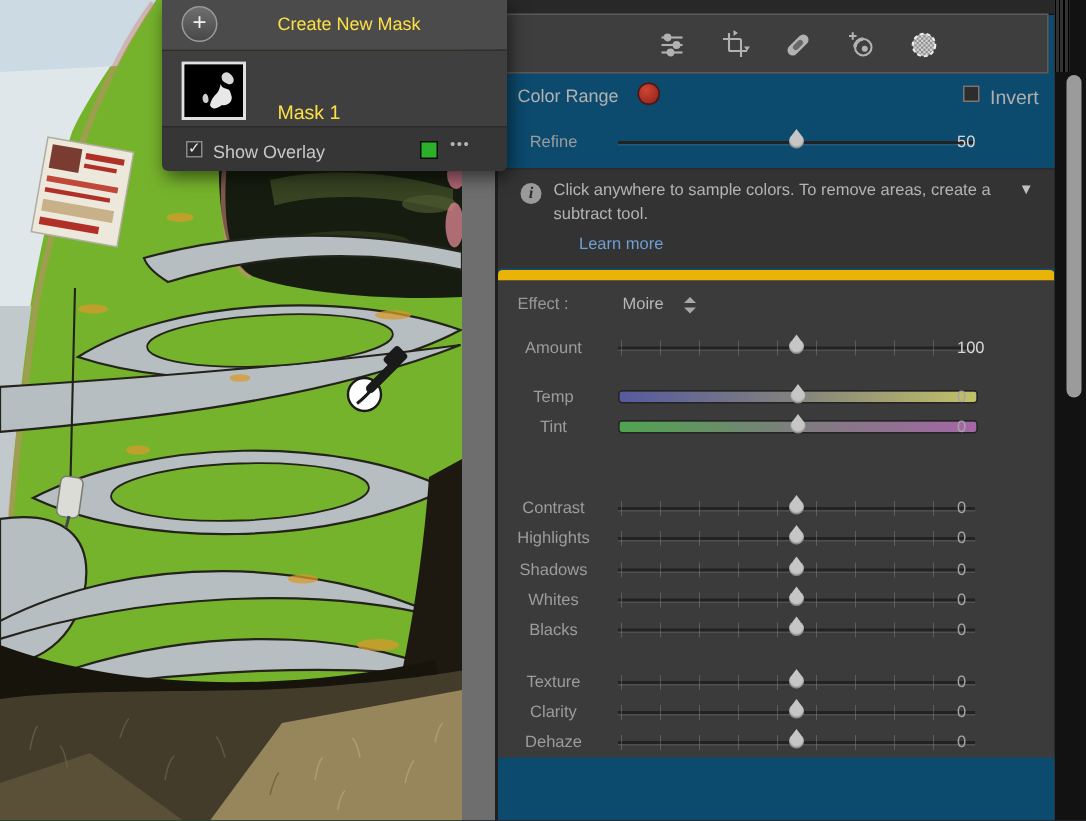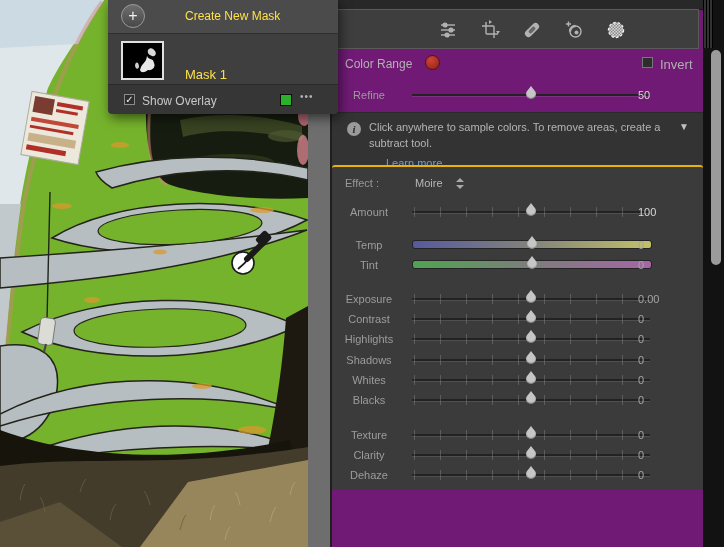--- a/index.html
+++ b/index.html
@@ -2,21 +2,21 @@
 <html><head>
 <meta charset="utf-8">
 <style>
   html,body{margin:0;padding:0;background:#000;}
   #app{position:relative;width:724px;height:547px;overflow:hidden;
        font-family:"Liberation Sans","DejaVu Sans",sans-serif;background:#6e6e6e;}
   
   .photo{position:absolute;left:0;top:0;width:308px;height:547px;background:#76b32c;}
   .gutter{position:absolute;left:308px;top:0;width:22px;height:547px;background:#6e6e6e;}
   
-  .panel{position:absolute;left:330px;top:0;width:373px;height:547px;background:#701a75;
+  .panel{position:absolute;left:330px;top:0;width:373px;height:547px;background:#0c4a6e;
          border-left:2px solid #1f1f1f;box-sizing:border-box;}
   .panel-topstrip{position:absolute;left:0;top:0;width:100%;height:9px;background:#282828;border-bottom:1px solid #151515;}
   .toolbar{position:absolute;left:5px;top:9px;width:362px;height:40px;background:#3e3e3e;
            border:1px solid #5a5a5a;box-sizing:border-box;}
   .toolbtn{position:absolute;top:9px;width:34px;height:22px;display:flex;align-items:center;justify-content:center;background:none;border:none;padding:0;cursor:pointer;}
   .toolbtn svg{display:block;}
   
   .sec-colorrange{position:absolute;left:0;top:51px;width:100%;height:61px;}
   .cr-title{position:absolute;left:13px;top:6px;font-size:12px;color:#b2b2b2;}
   .cr-dot{position:absolute;left:93px;top:4px;width:15px;height:15px;border-radius:50%;
@@ -25,22 +25,22 @@
             font-size:10px;line-height:9px;text-align:center;color:#eee;}
   .cr-invert-box{left:310px;top:6px;border-color:#777;}
   .cr-invert-label{position:absolute;left:328px;top:6px;font-size:13px;color:#b0b0b0;}
   .sec-info{position:absolute;left:0;top:112px;width:100%;height:67px;background:#333333;border-top:1px solid #2a2a2a;box-sizing:border-box;}
   .info-icon{position:absolute;left:15px;top:9px;width:14px;height:14px;border-radius:50%;background:#9a9a9a;
              color:#2d2d2d;font-family:"Liberation Serif",serif;font-style:italic;font-weight:bold;
              font-size:11px;line-height:14px;text-align:center;}
   .info-text{position:absolute;left:37px;top:7px;width:296px;font-size:11px;line-height:1.45;color:#b4b4b4;}
   .info-collapse{position:absolute;right:14px;top:8px;font-size:10px;color:#c0c0c0;background:none;border:none;padding:0;cursor:pointer;}
   .info-link{position:absolute;left:37px;top:44px;font-size:11px;color:#6f9fd3;cursor:pointer;margin-left:17px;}
-  .sec-effect{position:absolute;left:0;top:165px;width:100%;height:325px;background:#3b3b3b;
-              border-top:2px solid #eab308;box-sizing:border-box;border-radius:3px 3px 0 0;}
+  .sec-effect{position:absolute;left:0;top:180px;width:100%;height:325px;background:#3b3b3b;
+              border-top:7px solid #eab308;box-sizing:border-box;border-radius:3px 3px 0 0;}
   .effect-label{position:absolute;left:13px;top:10px;font-size:11px;color:#989898;}
   .effect-value{position:absolute;left:83px;top:10px;font-size:11px;color:#b8b8b8;cursor:pointer;}
   .spin{position:absolute;left:124px;top:11px;width:8px;height:11px;cursor:pointer;}
   .spin::before,.spin::after{content:"";position:absolute;left:0;border-left:4px solid transparent;border-right:4px solid transparent;}
   .spin::before{top:0;border-bottom:4px solid #a8a8a8;}
   .spin::after{bottom:0;border-top:4px solid #a8a8a8;}
   .sec-hue{position:absolute;left:0;top:505px;width:100%;height:42px;border-top:1px solid #2c2c2c;box-sizing:border-box;}
   
   .srow{position:absolute;left:0;width:100%;height:14px;}
   .slbl{position:absolute;left:0;top:0;width:74px;text-align:center;font-size:11px;line-height:14px;color:#9c9c9c;}
@@ -269,27 +269,20 @@
         <span class="sval">0</span>
       </div>
       <div class="srow" style="top:91px">
         <span class="slbl">Tint</span>
         <div class="strack gtrack" style="background: linear-gradient(90deg, rgb(79, 164, 79), rgb(125, 125, 125), rgb(165, 102, 165));">
             <div class="thumb"></div>
           </div>
         <span class="sval">0</span>
       </div>
 
-      <div class="srow" style="top:125px">
-        <span class="slbl">Exposure</span>
-        <div class="strack ticks">
-            <div class="thumb"></div>
-          </div>
-        <span class="sval">0.00</span>
-      </div>
       <div class="srow" style="top:145px">
         <span class="slbl">Contrast</span>
         <div class="strack ticks">
             <div class="thumb"></div>
           </div>
         <span class="sval">0</span>
       </div>
       <div class="srow" style="top:165px">
         <span class="slbl">Highlights</span>
         <div class="strack ticks">

